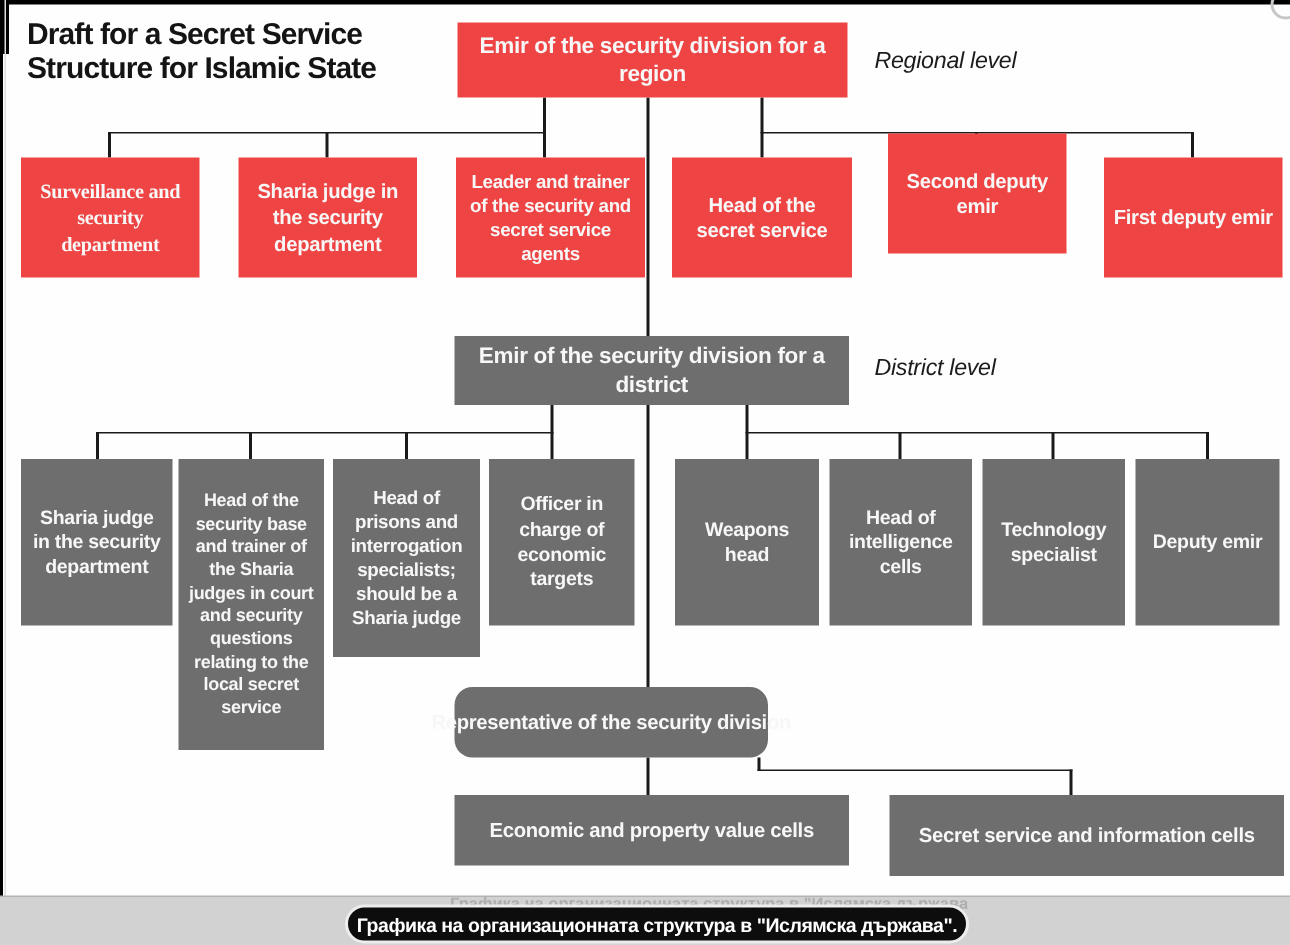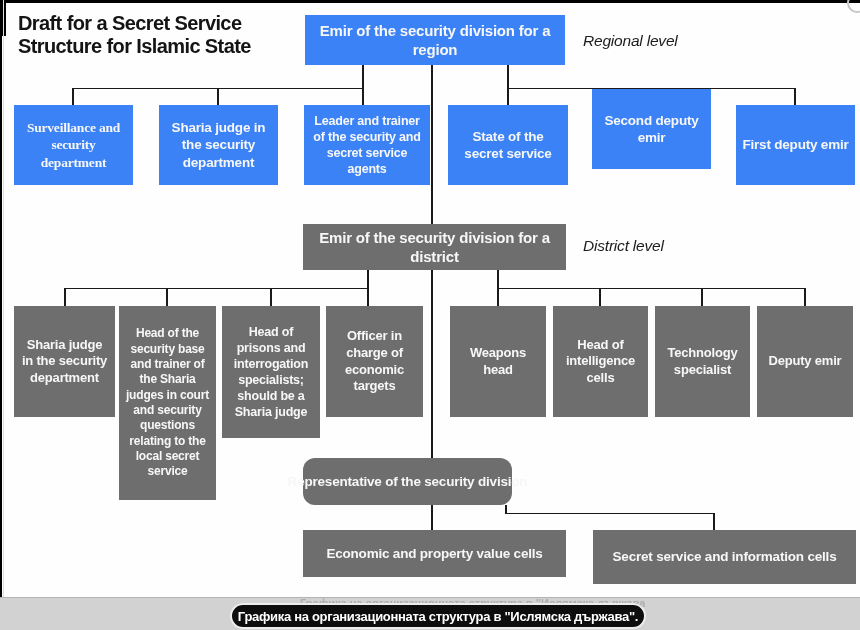--- a/index.html
+++ b/index.html
@@ -1,21 +1,21 @@
 <!DOCTYPE html>
 <html><head>
 <meta charset="utf-8">
 <style>
   html,body{margin:0;padding:0;background:#fff;}
   #stage{position:relative;width:860px;height:630px;background:#fefefe;overflow:hidden;
          font-family:"Liberation Sans","DejaVu Sans",sans-serif;}
   .box{position:absolute;display:flex;align-items:center;justify-content:center;
        text-align:center;color:#f7f7f7;font-weight:bold;letter-spacing:-0.2px;
        line-height:1.28;box-sizing:border-box;padding:4px 6px;}
-  .black{background:#3b82f6;}
+  .black{background:#ef4444;}
   .gray{background:#6e6e6e;}
   .line{position:absolute;background:#1a1a1a;}
   .title{position:absolute;left:18px;top:12px;color:#141414;font-weight:bold;
          font-size:20px;line-height:23px;letter-spacing:-0.6px;}
   .level{position:absolute;font-style:italic;font-size:15.5px;color:#1c1c1c;letter-spacing:-0.2px;}
   .fs15{font-size:15px;}
   .fs14{font-size:13.5px;}
   .fs13{font-size:13px;}
   .fs125{font-size:12.5px;}
   .fs12{font-size:12px;}
@@ -80,21 +80,21 @@
   <div class="line" style="left:431px;top:505px;width:2px;height:25px;"></div>
   <div class="line" style="left:505px;top:505px;width:2px;height:9px;"></div>
   <div class="line" style="left:505px;top:513px;width:210px;height:1px;"></div>
   <div class="line" style="left:713px;top:513px;width:2px;height:17px;"></div>
 
   <div class="box black fs15" style="left:305px;top:15px;width:260px;height:50px;">Emir of the security division for a region</div>
 
   <div class="box black fs14" style="left:14px;top:105px;width:119px;height:80px;font-family:Liberation Serif, serif;">Surveillance and security department</div>
   <div class="box black fs14" style="left:159px;top:105px;width:119px;height:80px;">Sharia judge in the security department</div>
   <div class="box black fs125" style="left:304px;top:105px;width:126px;height:80px;">Leader and trainer of the security and secret service agents</div>
-  <div class="box black fs14" style="left:448px;top:105px;width:120px;height:80px;">State of the secret service</div>
+  <div class="box black fs14" style="left:448px;top:105px;width:120px;height:80px;">Head of the secret service</div>
   <div class="box black fs14" style="left:592px;top:89px;width:119px;height:80px;">Second deputy emir</div>
   <div class="box black fs14" style="left:736px;top:105px;width:119px;height:80px;">First deputy emir</div>
 
   <div class="box gray fs15" style="left:303px;top:224px;width:263px;height:46px;">Emir of the security division for a district</div>
 
   <div class="box gray fs13" style="left:14px;top:306px;width:101px;height:111px;">Sharia judge in the security department</div>
   <div class="box gray fs12" style="left:119px;top:306px;width:97px;height:194px;">Head of the security base and trainer of the Sharia judges in court and security questions relating to the local secret service</div>
   <div class="box gray fs125" style="left:222px;top:306px;width:98px;height:132px;">Head of prisons and interrogation specialists; should be a Sharia judge</div>
   <div class="box gray fs13" style="left:326px;top:306px;width:97px;height:111px;">Officer in charge of economic targets</div>
   <div class="box gray fs13" style="left:450px;top:306px;width:96px;height:111px;">Weapons head</div>

